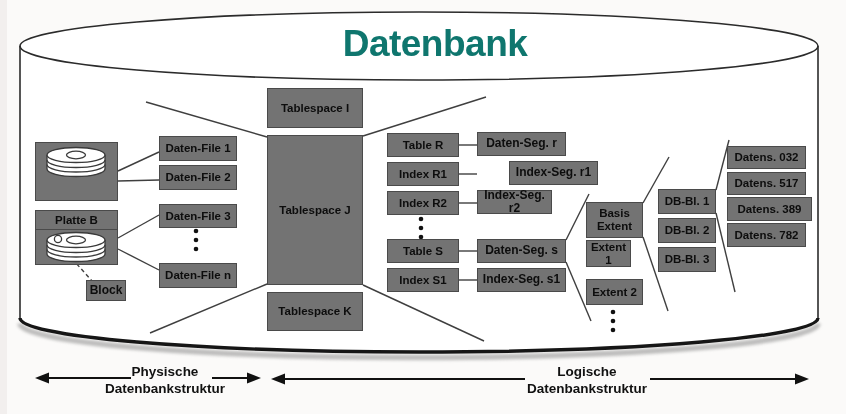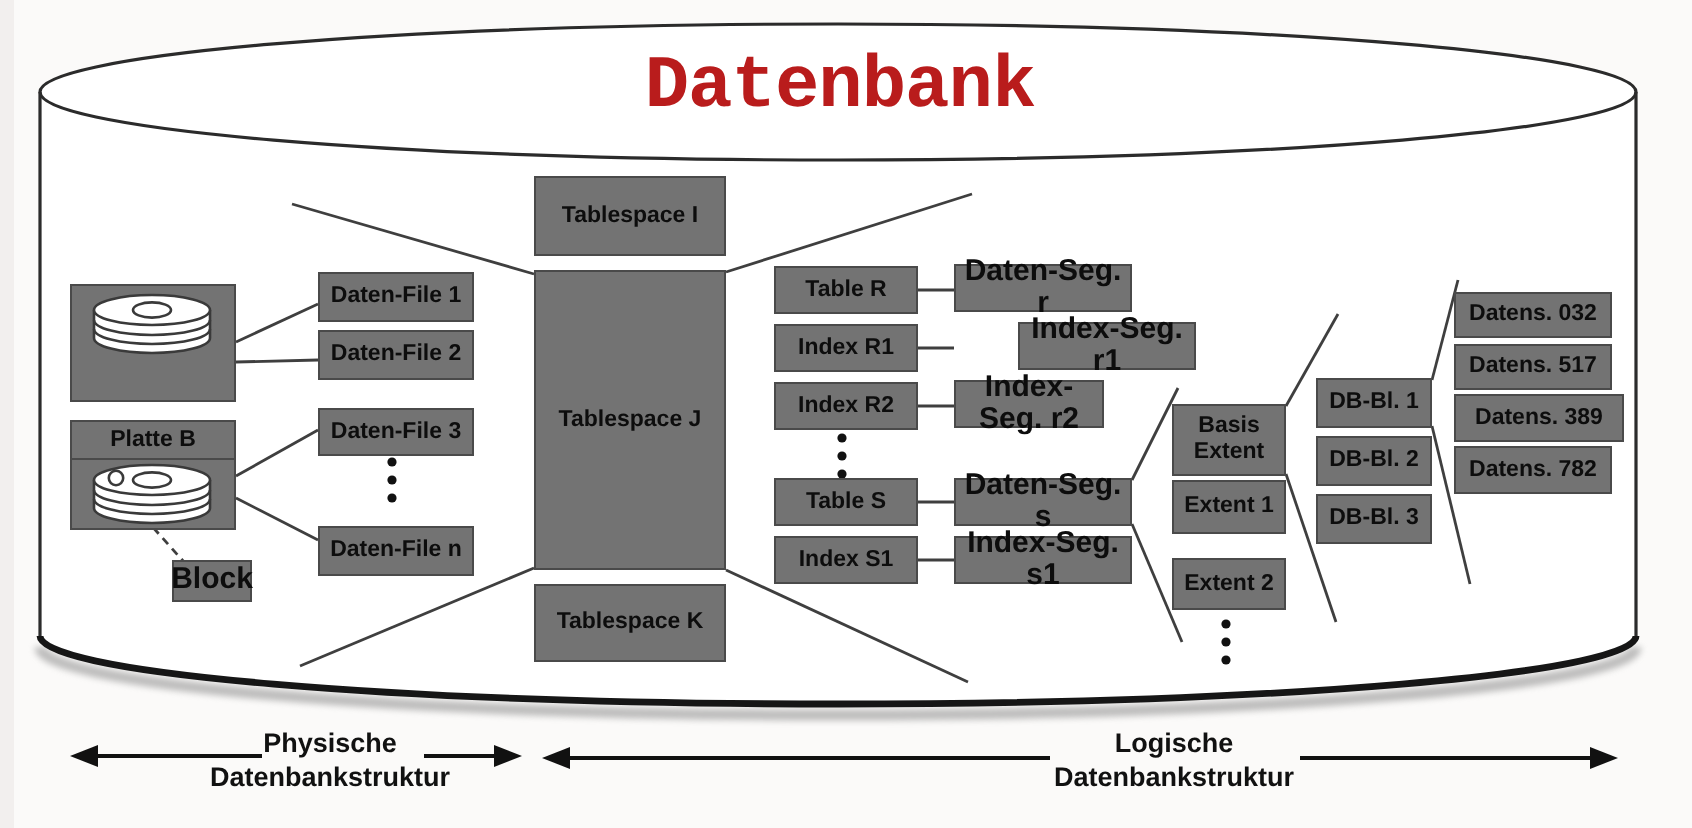--- a/index.html
+++ b/index.html
@@ -9,31 +9,31 @@
     font-family:"Liberation Sans",sans-serif;
   }
   #edge-strip{position:absolute;left:0;top:0;width:7px;height:414px;background:#f2efee;}
   svg.underlay{position:absolute;left:0;top:0;z-index:1;}
   .box{
     position:absolute;z-index:3;box-sizing:border-box;
     border:1.6px solid #4a4a4a;background:#737373;color:#0d0d0d;
     display:flex;align-items:center;justify-content:center;text-align:center;
     font-weight:bold;font-size:11.5px;line-height:1.1;
   }
-  .box.small{font-size:15px;}
+  .box.small{font-size:12px;}
   .platte{flex-direction:column;justify-content:flex-start;padding:0;}
   .platte .head{
     width:100%;height:19px;box-sizing:border-box;border-bottom:1.5px solid #4a4a4a;
     display:flex;align-items:center;justify-content:center;font-weight:bold;font-size:11.5px;
   }
   .platte svg{display:block;}
   #title{
-    position:absolute;z-index:3;left:250px;top:22px;width:340px;height:44px;
+    position:absolute;z-index:3;left:265px;top:22px;width:340px;height:44px;
     display:flex;align-items:center;justify-content:center;
-    font-size:37px;font-weight:bold;color:#b91c1c;letter-spacing:-0.5px;font-family:Liberation Mono, monospace;
+    font-size:37px;font-weight:bold;color:#0f766e;letter-spacing:-0.5px;
   }
   .legend{
     position:absolute;z-index:3;text-align:center;color:#111;
     font-weight:bold;font-size:13.5px;line-height:17px;
   }
   #legend-physical{left:95px;top:363px;width:140px;}
   #legend-logical{left:516px;top:363px;width:142px;}
 </style>
 </head>
 <body>
@@ -155,21 +155,21 @@
 <div class="box" style="left:387px;top:239px;width:72px;height:24px;">Table S</div>
 <div class="box" style="left:387px;top:268px;width:72px;height:24px;">Index S1</div>
 
 <div class="box small" style="left:477px;top:132px;width:89px;height:24px;">Daten-Seg. r</div>
 <div class="box small" style="left:477px;top:161px;width:89px;height:24px;margin-left:32px;">Index-Seg. r1</div>
 <div class="box small" style="left:477px;top:190px;width:75px;height:24px;">Index-Seg. r2</div>
 <div class="box small" style="left:477px;top:239px;width:89px;height:24px;">Daten-Seg. s</div>
 <div class="box small" style="left:477px;top:268px;width:89px;height:24px;">Index-Seg. s1</div>
 
 <div class="box" style="left:586px;top:202px;width:57px;height:36px;padding:1px 6px;">Basis Extent</div>
-<div class="box" style="left:586px;top:240px;width:57px;height:27px;">Extent 1</div>
+<div class="box" style="left:586px;top:240px;width:45px;height:27px;">Extent 1</div>
 <div class="box" style="left:586px;top:279px;width:57px;height:26px;">Extent 2</div>
 
 <div class="box" style="left:658px;top:189px;width:58px;height:25px;">DB-Bl. 1</div>
 <div class="box" style="left:658px;top:218px;width:58px;height:25px;">DB-Bl. 2</div>
 <div class="box" style="left:658px;top:247px;width:58px;height:25px;">DB-Bl. 3</div>
 
 <div class="box" style="left:727px;top:146px;width:79px;height:23px;">Datens. 032</div>
 <div class="box" style="left:727px;top:172px;width:79px;height:23px;">Datens. 517</div>
 <div class="box" style="left:727px;top:197px;width:85px;height:24px;">Datens. 389</div>
 <div class="box" style="left:727px;top:223px;width:79px;height:24px;">Datens. 782</div>

